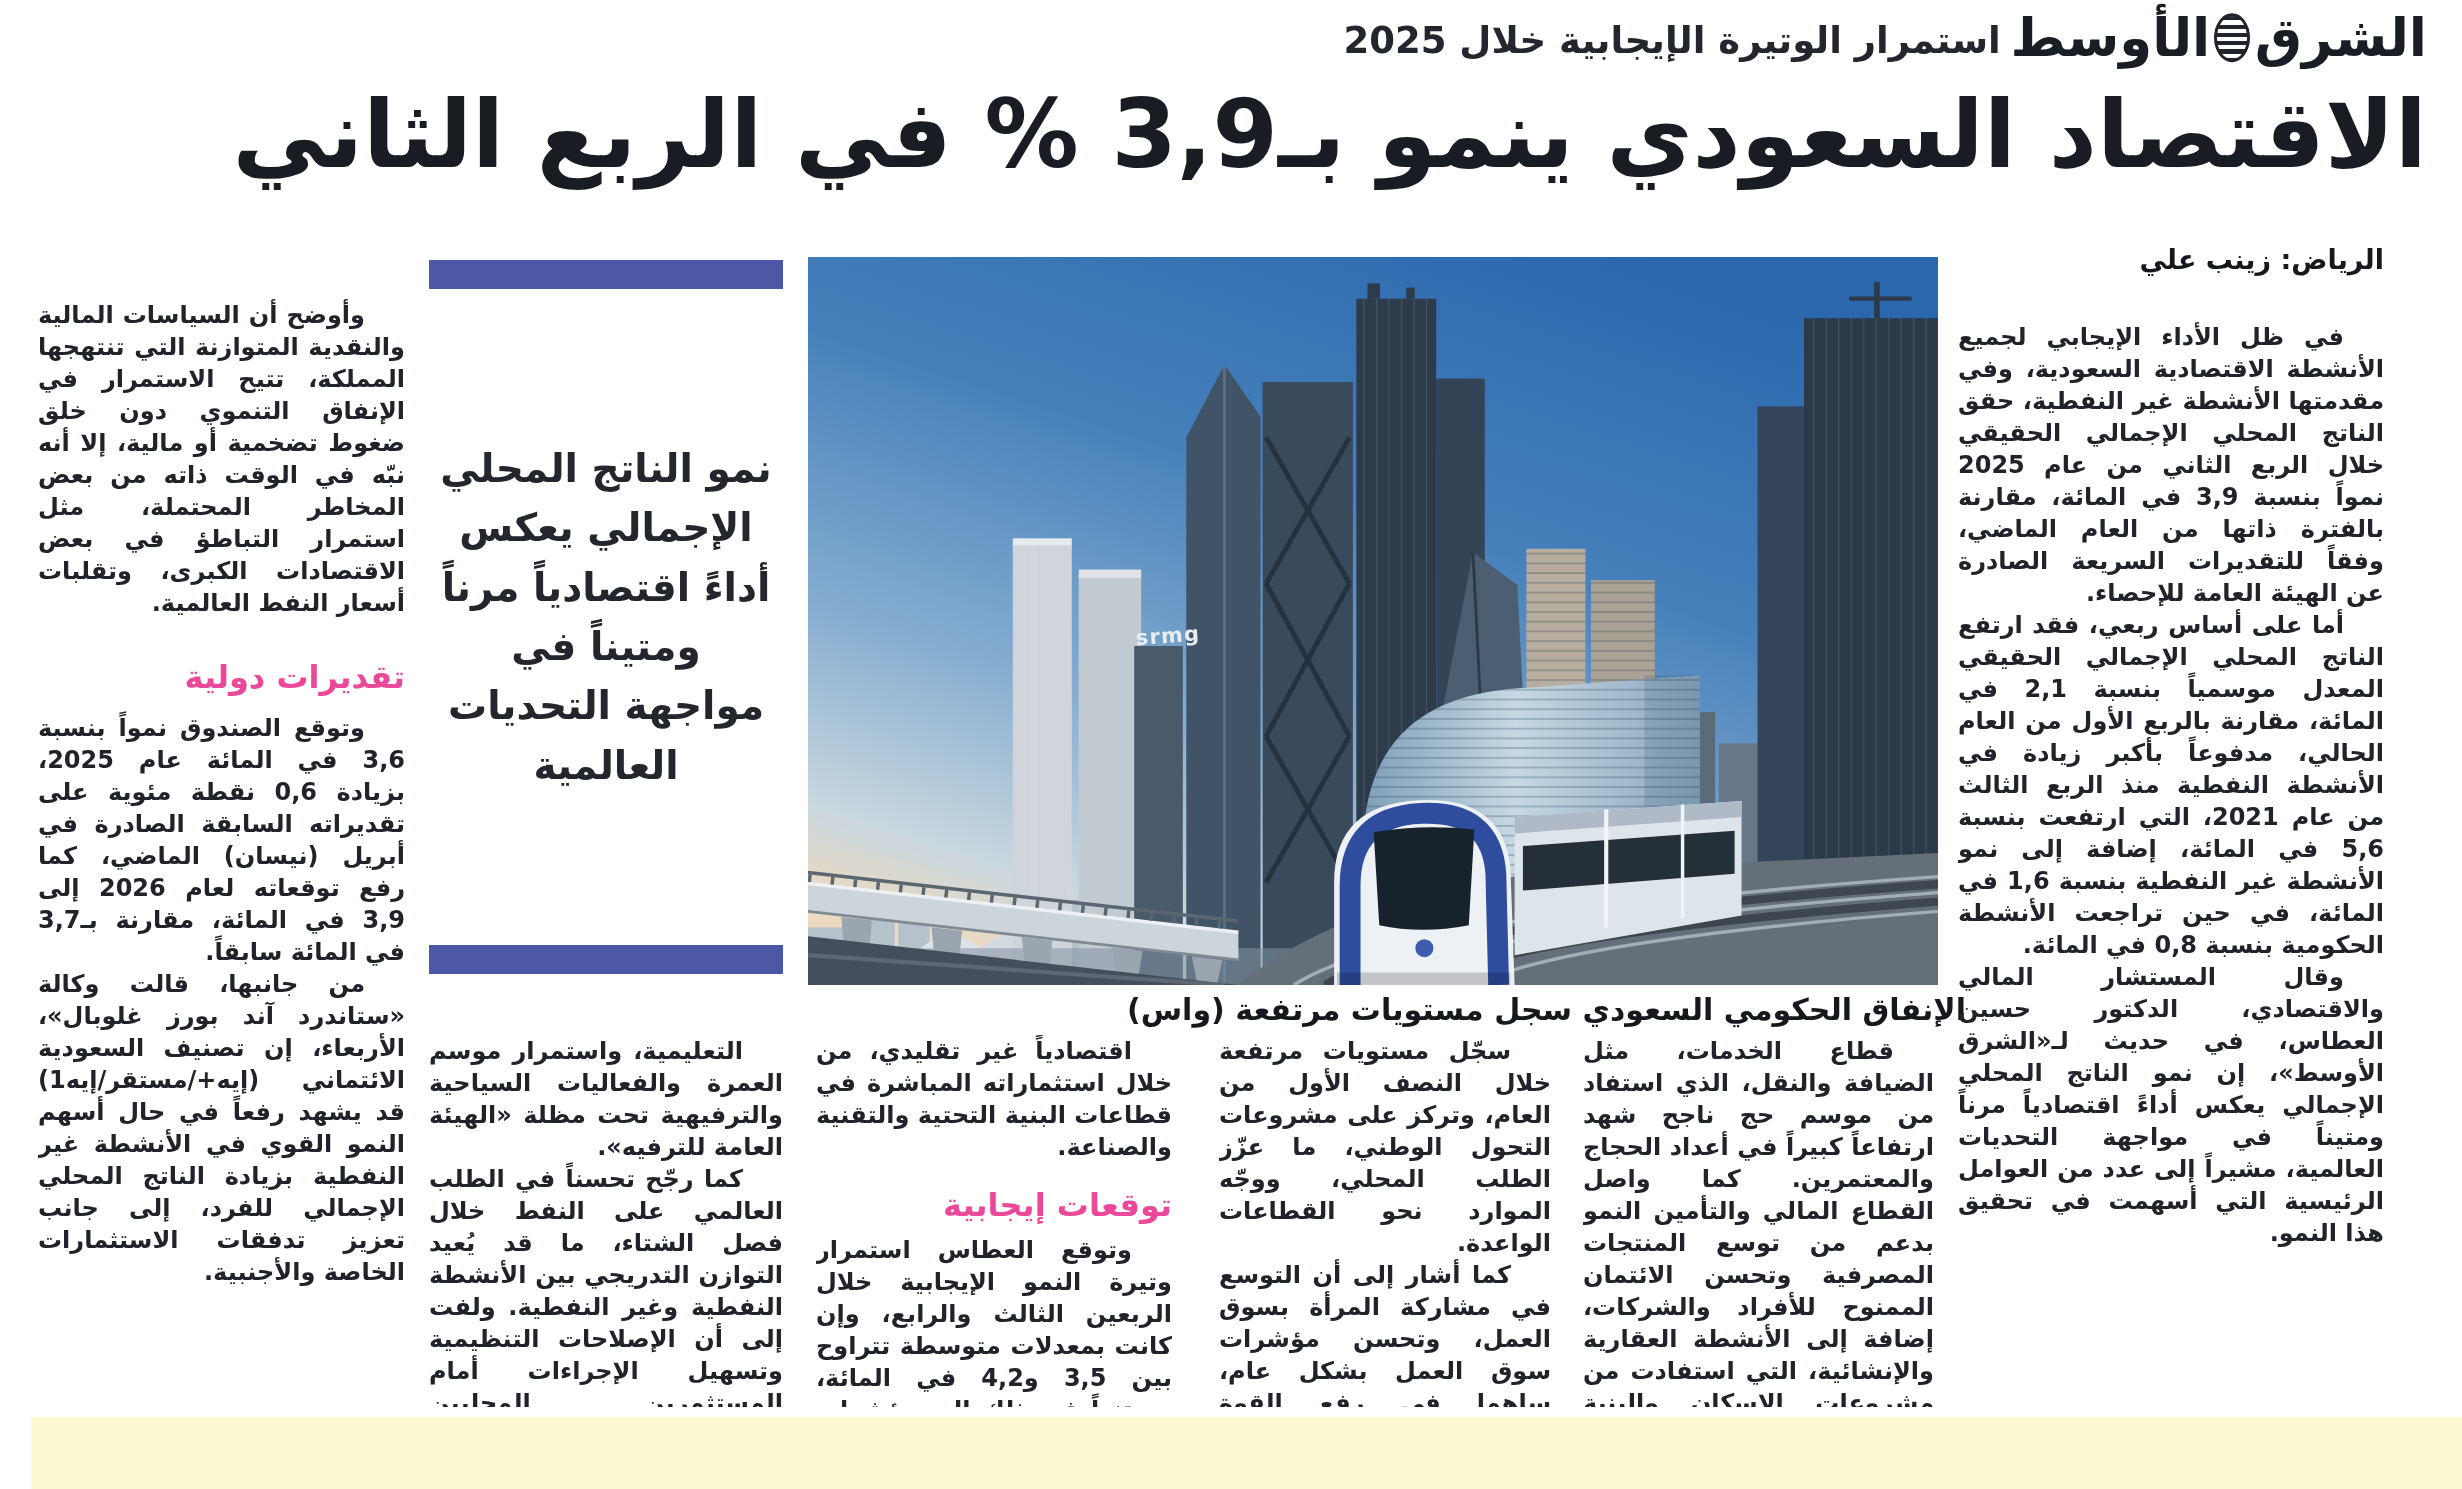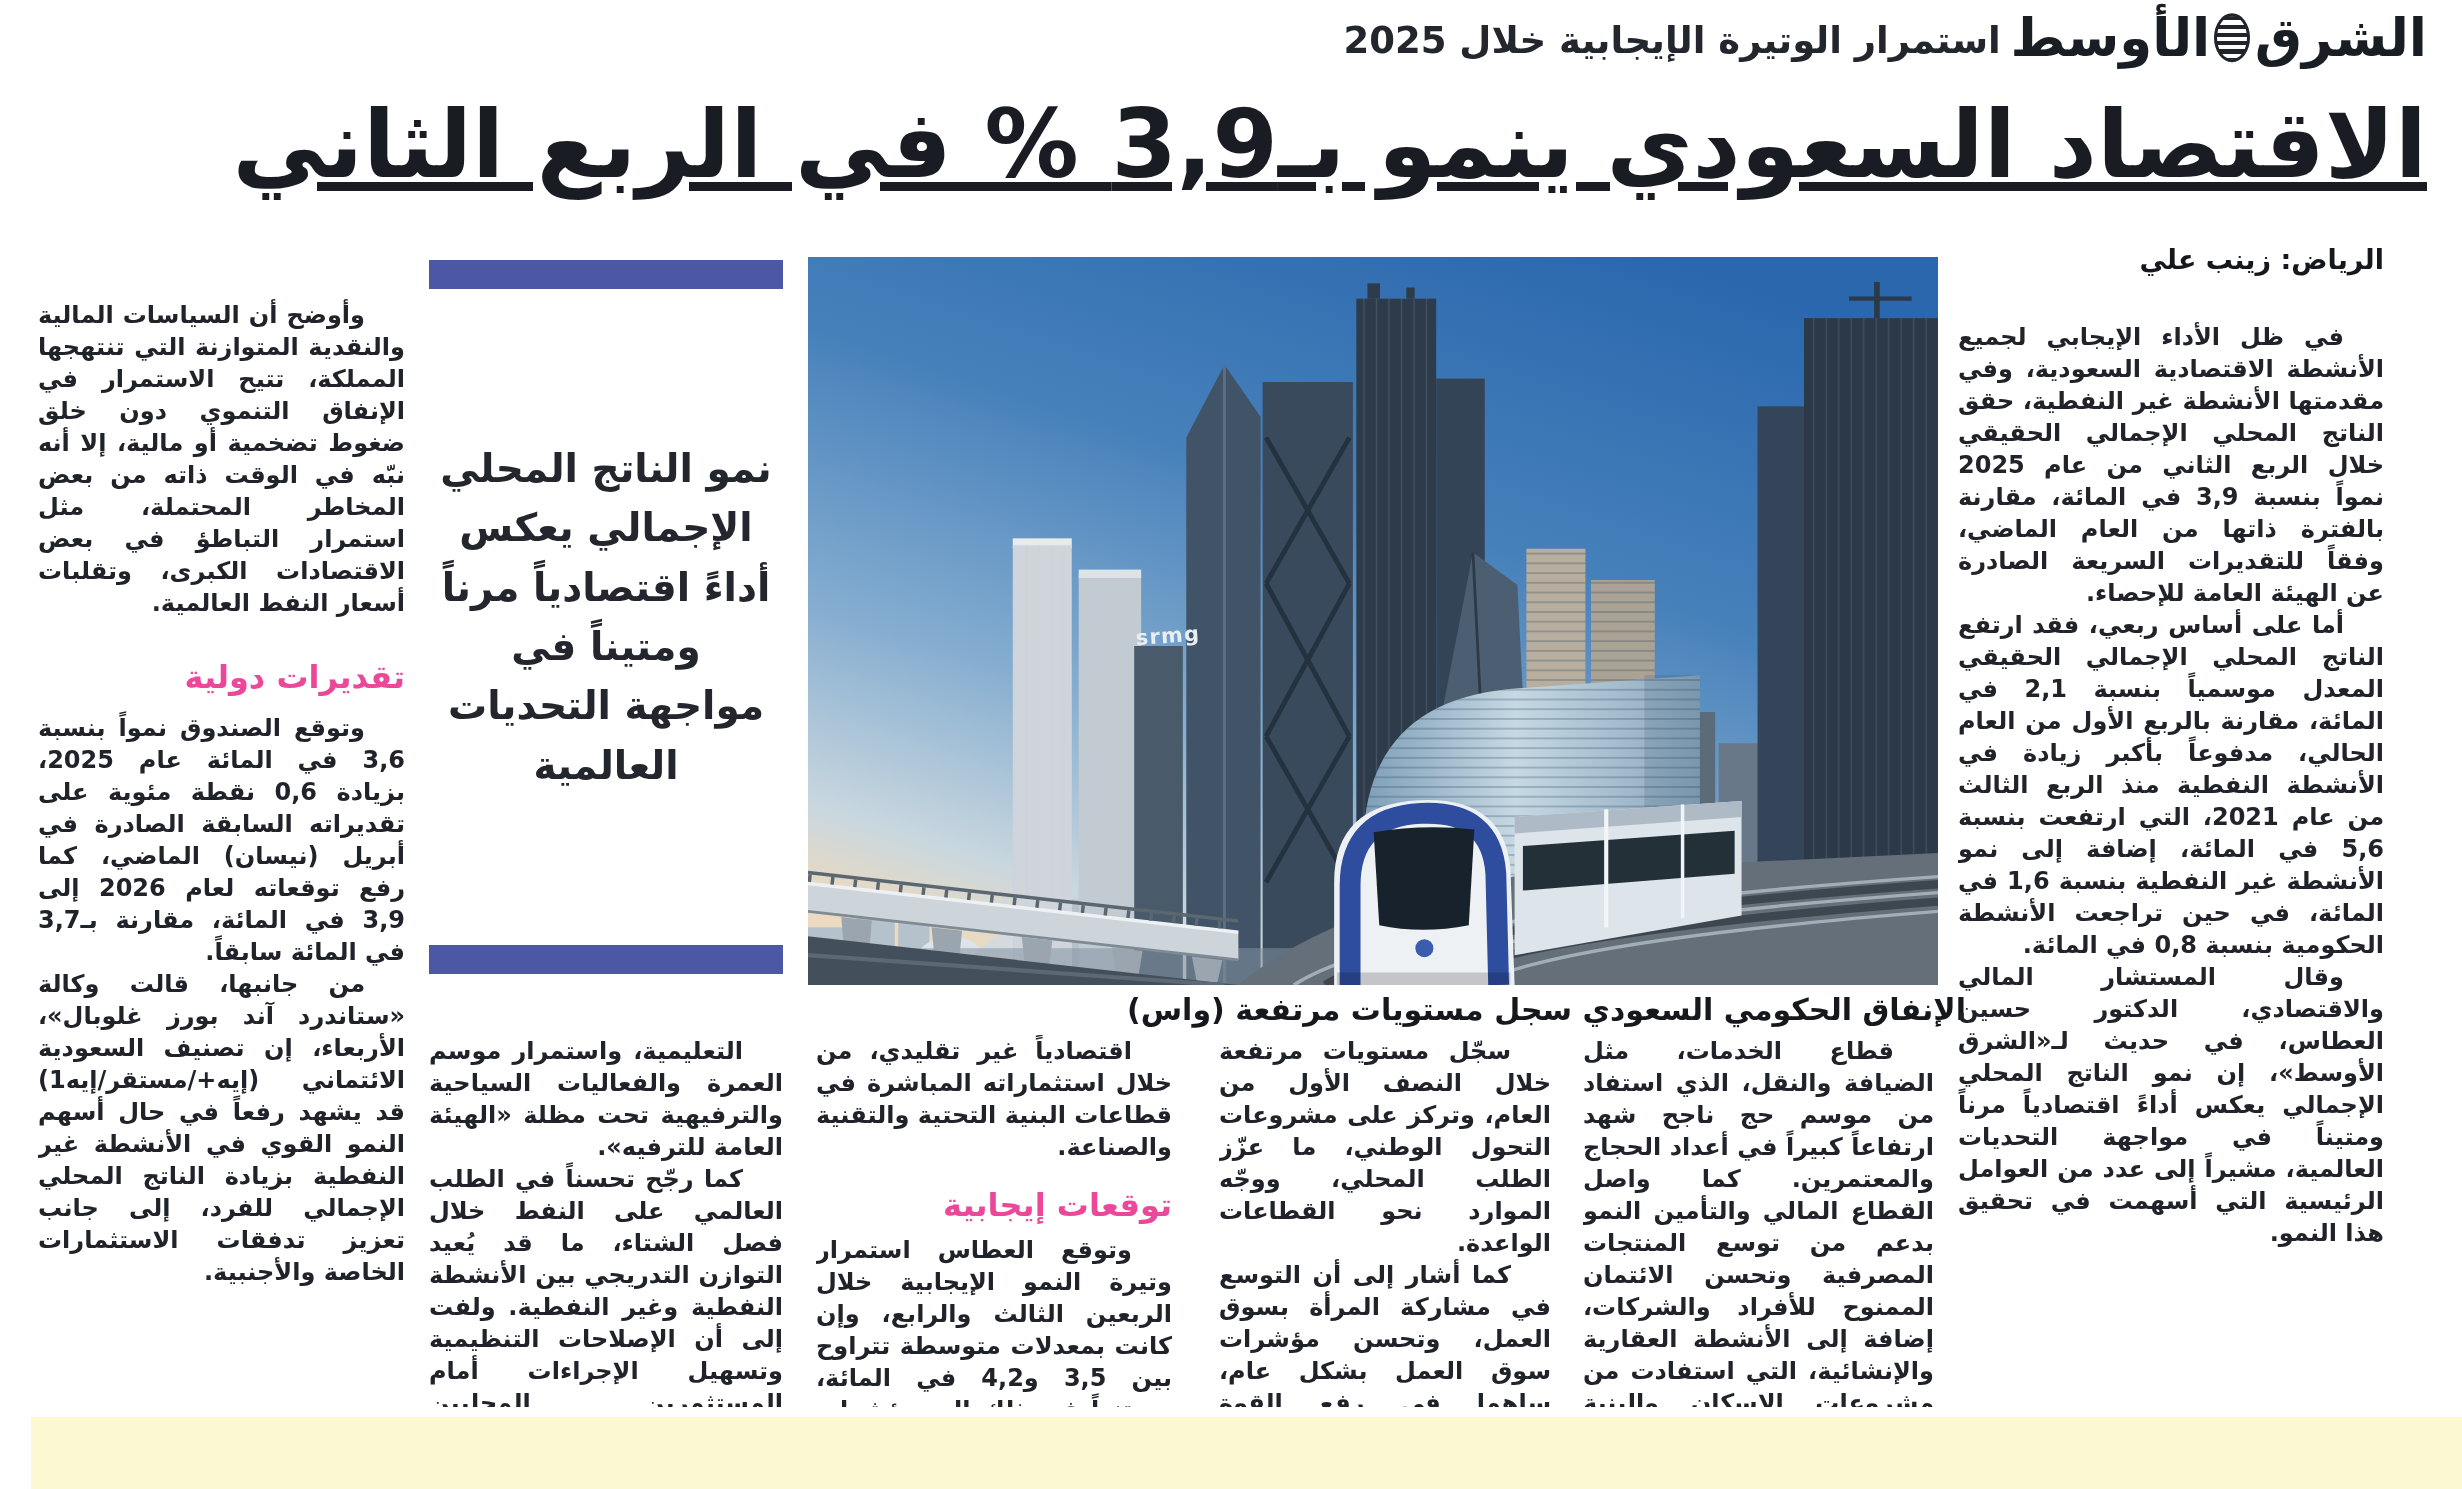--- a/index.html
+++ b/index.html
@@ -25,25 +25,25 @@
     display:inline-flex;align-items:center;gap:4.2px;
     font-size:53px;font-weight:900;letter-spacing:-1.4px;color:#191d24;
     transform:translateY(-2.8px);
   }
   .globe{
     width:36px;height:49px;border-radius:50%;
     background:repeating-linear-gradient(to bottom,#20242b 0 4.2px,#ffffff 4.2px 8.3px);
     border:3.5px solid #20242b;box-sizing:border-box;
   }
   .headline{
-    top:90px;right:35px;left:14px;
+    top:80px;right:35px;left:14px;
     font-size:94px;font-weight:900;letter-spacing:-2.1px;
     white-space:nowrap;text-align:center;direction:rtl;
     color:#191c22;
-    display:flex;justify-content:flex-start;text-decoration:underline;
+    display:flex;justify-content:flex-start;
   }
   
   .col{direction:rtl;text-align:justify;text-align-last:right;}
   .col p{
     margin:0;font-size:24px;line-height:32px;font-weight:700;
     text-indent:40px;color:#20242a;
   }
   .col h3{
     margin:40px 0 16.7px 0;font-size:32px;line-height:36px;font-weight:900;
     text-indent:0;color:#ec4899;text-align:right;

